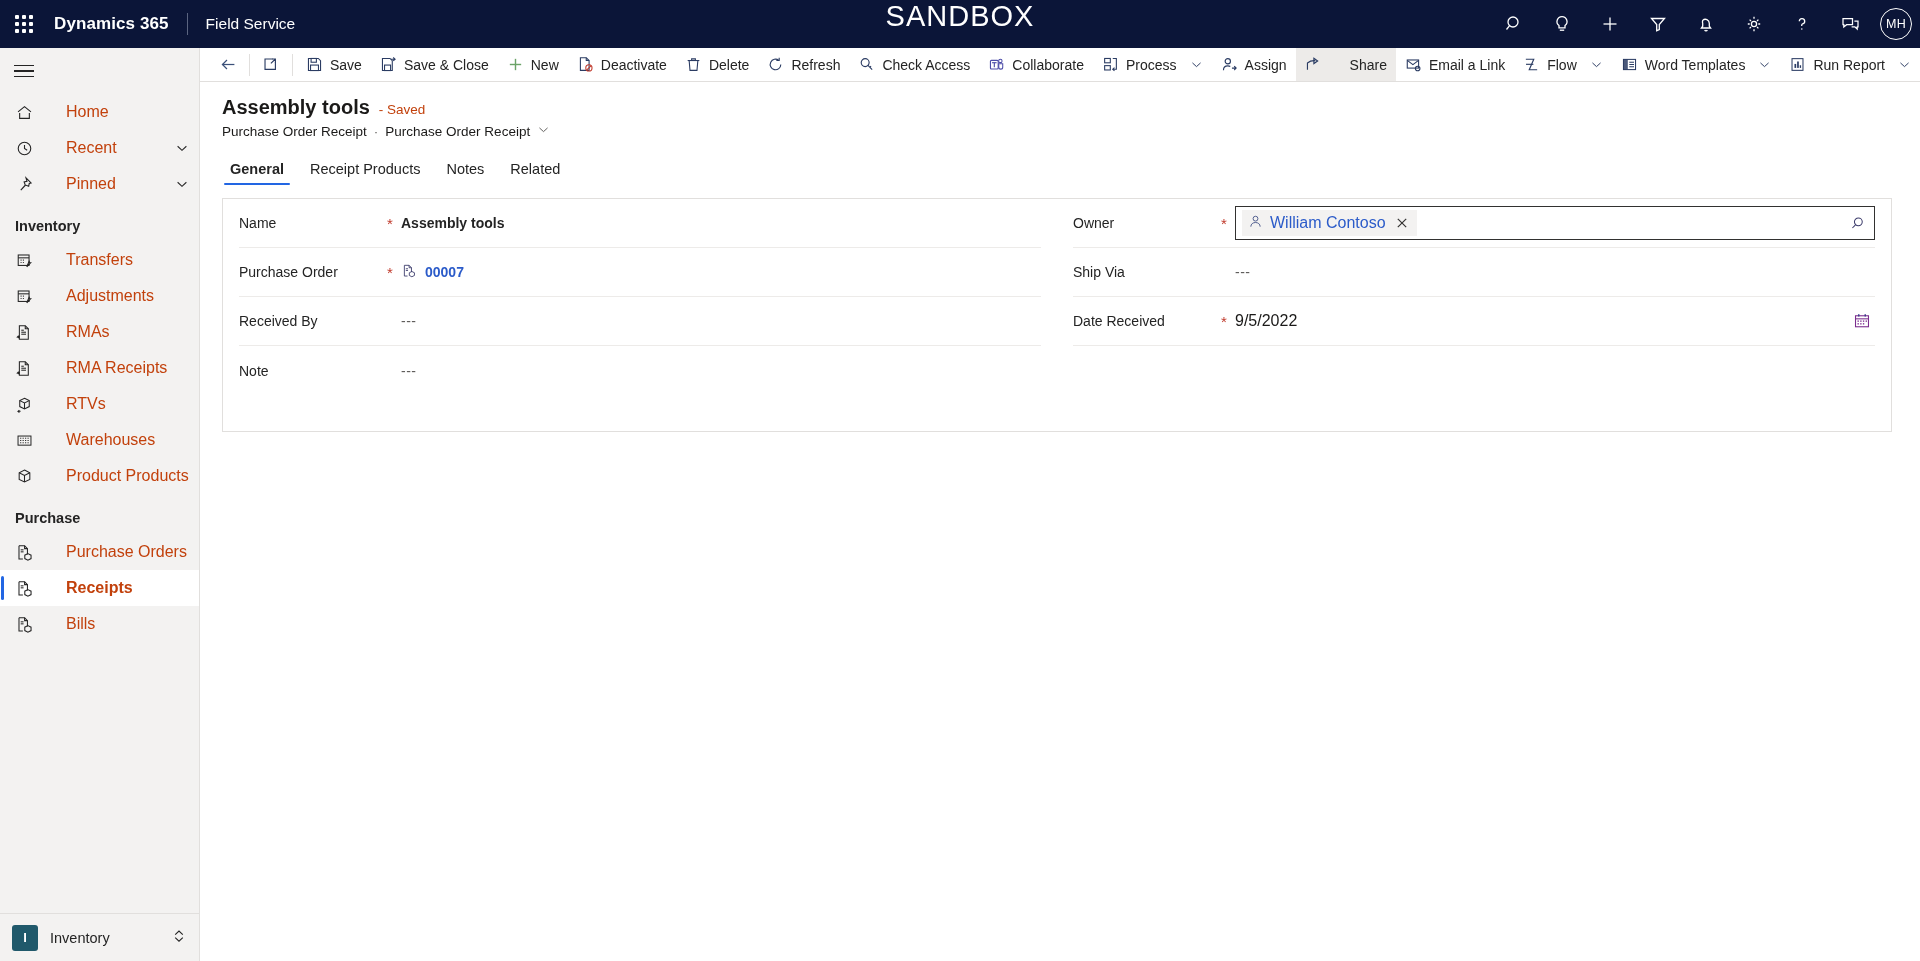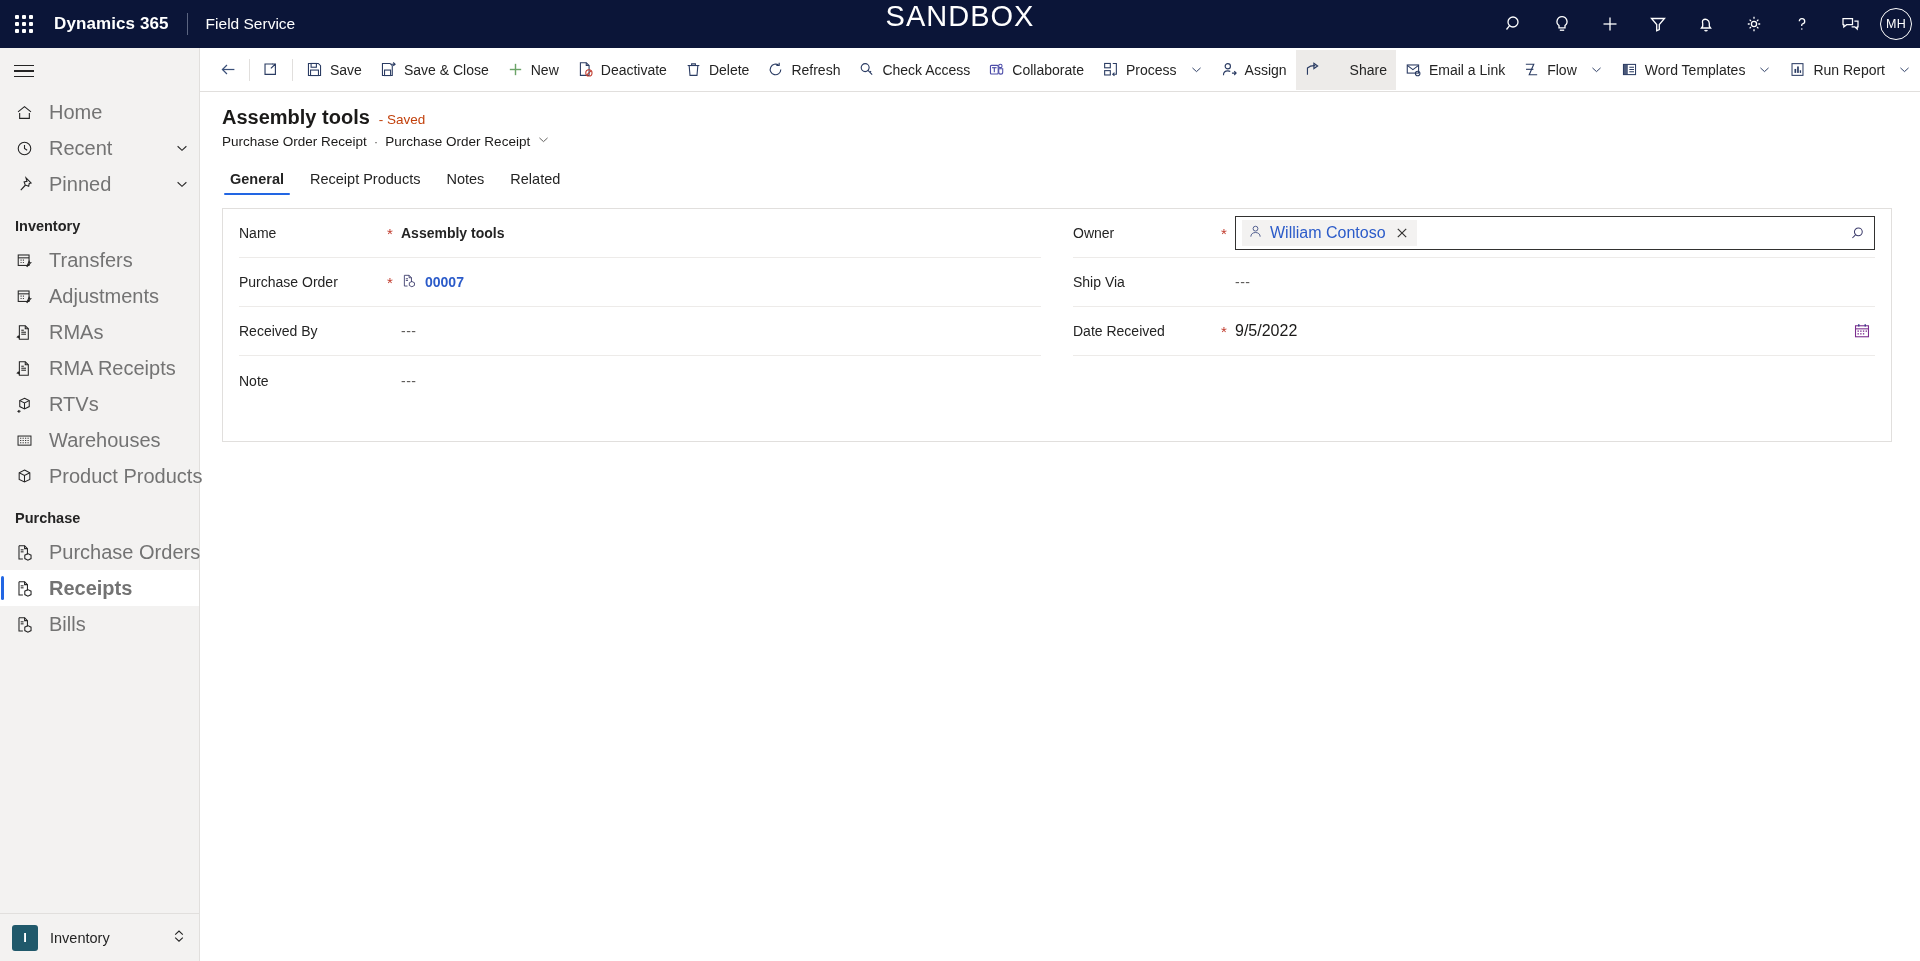--- a/index.html
+++ b/index.html
@@ -83,22 +83,23 @@
   .ham {
     height: 46px; display: flex; align-items: center; padding-left: 14px;
     cursor: pointer;
   }
   .ham-lines { width: 20px; }
   .ham-lines i { display: block; height: 1.4px; background: #242424; margin: 4px 0; }
 
   .nav-item {
     height: 36px; display: flex; align-items: center;
     padding-left: 15px; padding-right: 10px;
-    font-size: 20px; color: #737373; cursor: pointer;
+    font-size: 16px; color: #c2410c; cursor: pointer;
     position: relative;
+    gap: 17px;
   }
   .nav-item .nav-ico {
     width: 22px; min-width: 22px; height: 20px;
     display: flex; align-items: center; justify-content: flex-start;
     margin-right: 12px;
   }
   .nav-item .nav-label { flex: 1; white-space: nowrap; }
   .nav-item .chev { margin-left: auto; display:flex; }
   .nav-item.selected {
     background: #ffffff; font-weight: 600;
@@ -123,21 +124,21 @@
     font-size: 13px; border-radius: 3px; font-weight: 600;
   }
   .area-name { font-size: 14.5px; margin-left: 12px; color: #242424; }
   .area-caret { margin-left: auto; }
 
   
   .main { flex: 1; display: flex; flex-direction: column; min-width: 0; background: #fff; }
 
   
   .cmdbar {
-    height: 44px; display: flex; align-items: center;
+    height: 34px; display: flex; align-items: center;
     border-bottom: 1px solid #e1dfdd;
     padding-left: 16px; overflow: hidden; white-space: nowrap;
     background: #ffffff;
   }
   .cmd-back {
     width: 34px; height: 34px; display: flex; align-items: center; justify-content: center;
     cursor: pointer; margin-right: 4px;
   }
   .cmd-div { width: 1px; height: 22px; background: #e1dfdd; margin: 0 4px; }
   .cmd-btn {

